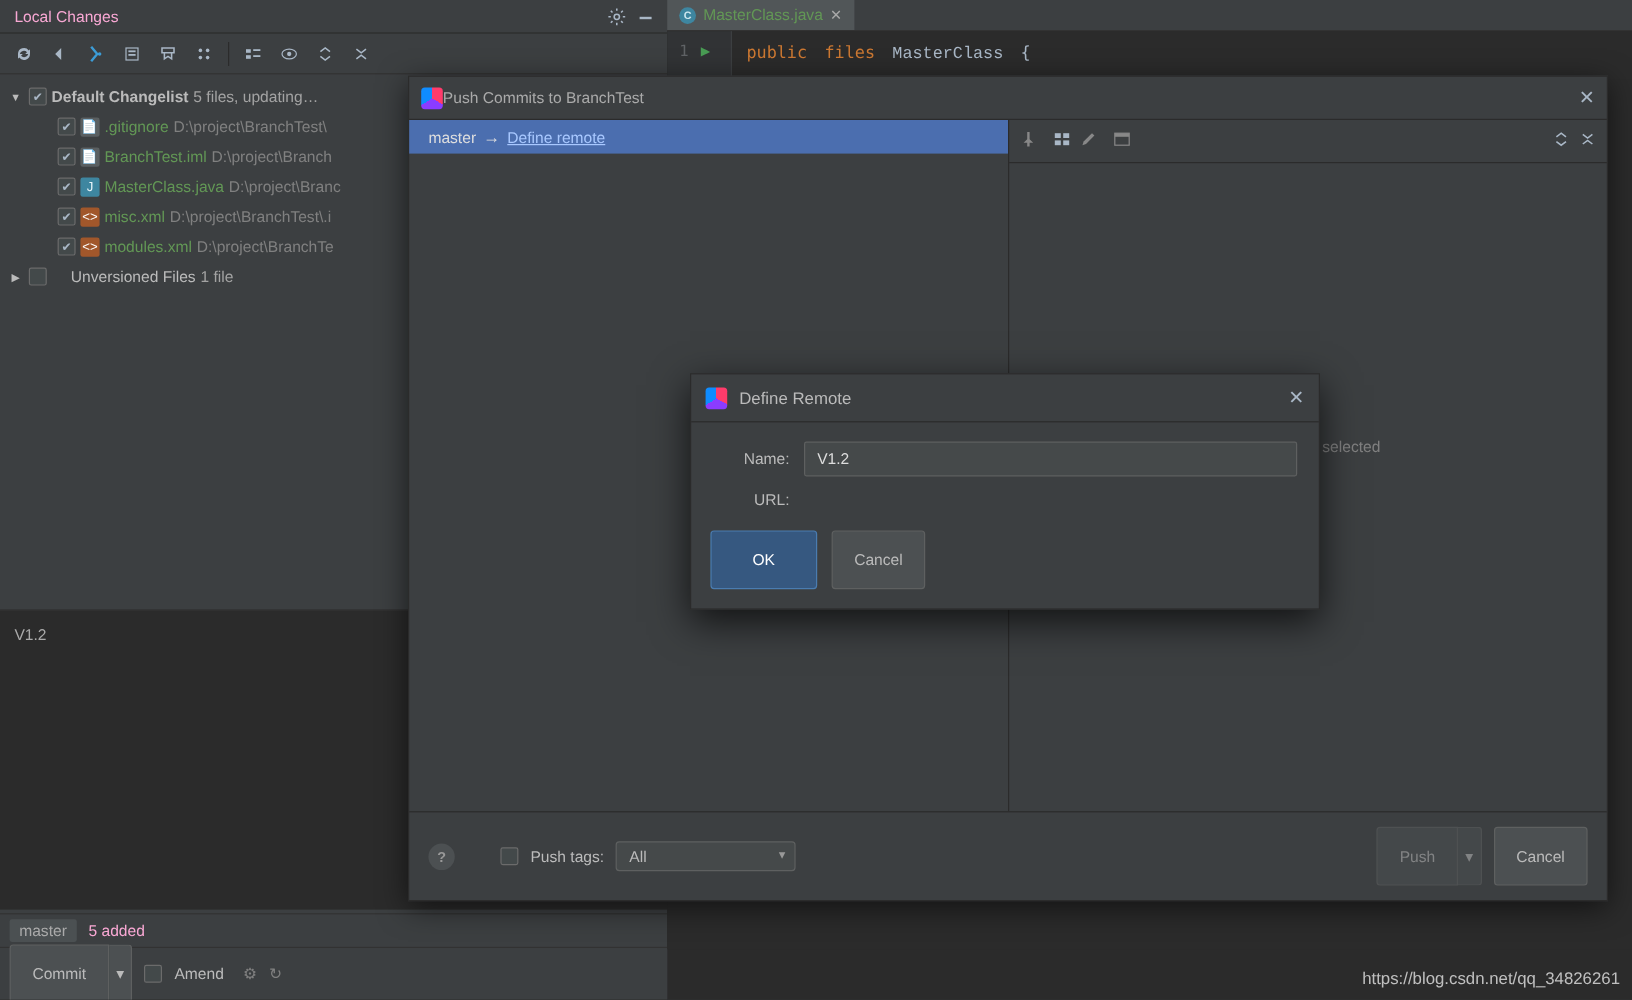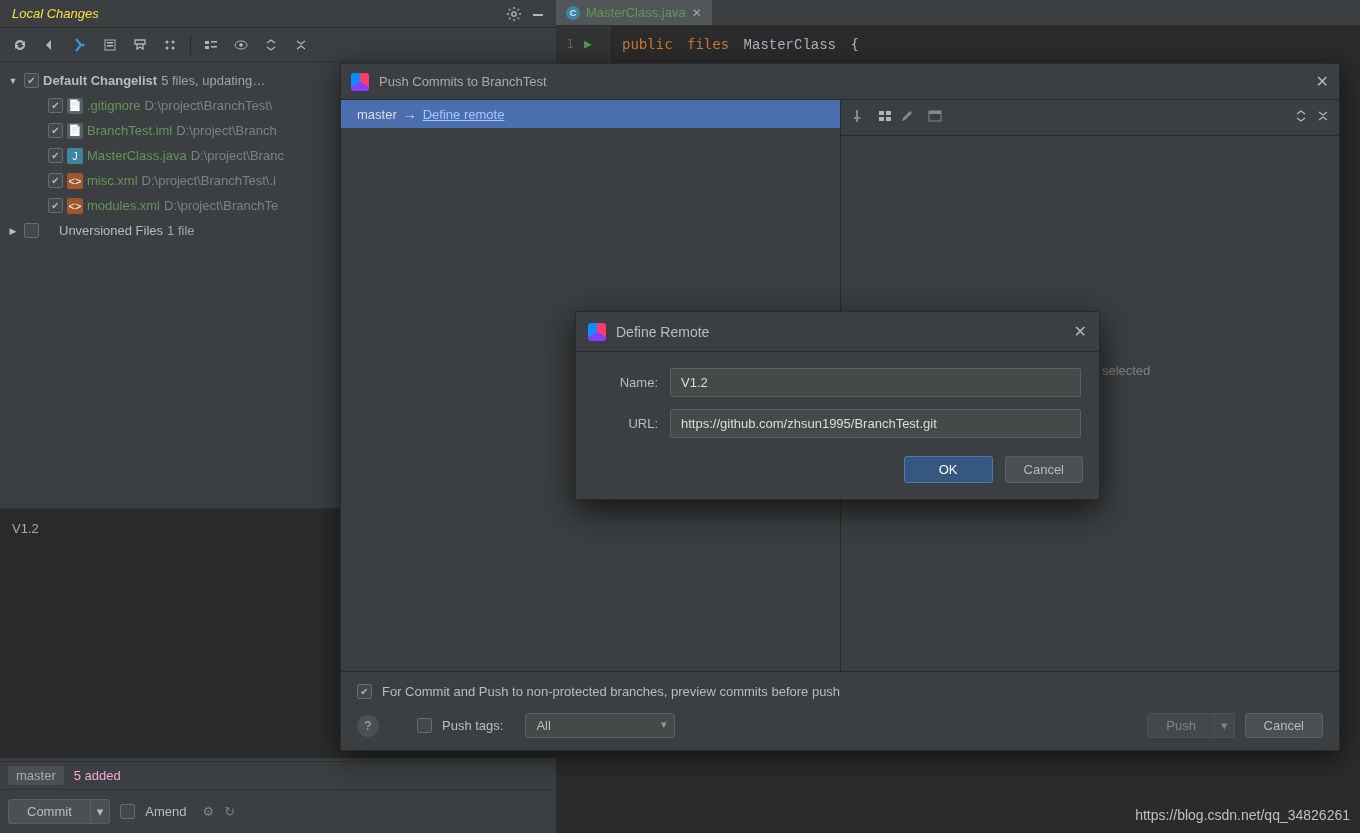--- a/index.html
+++ b/index.html
@@ -2,21 +2,21 @@
 <html><head>
 <meta charset="utf-8">
 <style>
   * { box-sizing: border-box; margin: 0; padding: 0; }
   html, body { width: 1360px; height: 833px; overflow: hidden; font-family: "Segoe UI", Arial, sans-serif; font-size: 13px; background: #2b2b2b; color: #bbbbbb; }
   body { position: relative; }
 
   
   .left-panel { position: absolute; left: 0; top: 0; width: 556px; height: 833px; background: #3c3f41; display: flex; flex-direction: column; }
   .lc-header { height: 28px; display: flex; align-items: center; padding: 0 6px 0 12px; border-bottom: 1px solid #2b2b2b; }
-  .lc-header .title { flex: 1; font-size: 13px; color: #fde047; font-style: italic; }
+  .lc-header .title { flex: 1; font-size: 13px; color: #f9a8d4; }
   .lc-header .icon-btn { width: 24px; height: 24px; display: inline-flex; align-items: center; justify-content: center; color: #a9b7c6; cursor: pointer; }
 
   .lc-toolbar { height: 34px; display: flex; align-items: center; padding: 0 6px; gap: 2px; border-bottom: 1px solid #323232; }
   .lc-toolbar .tb-btn { width: 28px; height: 28px; display: inline-flex; align-items: center; justify-content: center; color: #a9b7c6; cursor: pointer; border-radius: 3px; }
   .lc-toolbar .sep { width: 1px; height: 20px; background: #2b2b2b; margin: 0 4px; }
 
   .changes-tree { flex: 0 0 auto; padding: 6px 0; font-size: 13px; }
   .tree-row { display: flex; align-items: center; height: 25px; padding-left: 6px; gap: 4px; white-space: nowrap; overflow: hidden; }
   .tree-row.child { padding-left: 48px; }
   .tree-row .arrow { width: 14px; display: inline-flex; justify-content: center; color: #bbb; font-size: 9px; }
@@ -27,21 +27,21 @@
   .file-path { color: #808080; }
   .bold { font-weight: bold; color: #bbb; }
   .muted { color: #a3a3a3; }
 
   .commit-msg-area { position: absolute; left: 0; top: 508px; right: 0; height: 250px; background: #2b2b2b; border-top: 1px solid #323232; padding: 12px; color: #aaa; }
   .left-bottom { position: absolute; left: 0; bottom: 0; width: 556px; background: #3c3f41; }
   .status-row { height: 28px; display: flex; align-items: center; padding: 0 8px; gap: 10px; border-top: 1px solid #323232; }
   .branch-chip { background: #4b5052; padding: 2px 8px; border-radius: 2px; color: #aaa; }
   .added-text { color: #f9a8d4; }
   .commit-row { height: 44px; display: flex; align-items: center; padding: 0 8px; gap: 10px; border-top: 1px solid #323232; }
-  .btn { background: #4c5052; border: 1px solid #5e6060; color: #bbb; border-radius: 3px; padding: 4px 18px; cursor: pointer; font-size: 13px; }
+  .btn { background: #4c5052; border: 1px solid #5e6060; color: #bbb; border-radius: 3px; padding: 16px 18px; cursor: pointer; font-size: 13px; }
   .btn-split { display: inline-flex; }
   .btn-split .main { border-top-right-radius: 0; border-bottom-right-radius: 0; }
   .btn-split .drop { border-top-left-radius: 0; border-bottom-left-radius: 0; border-left: none; padding: 4px 6px; }
   .small-ico { color: #808080; }
 
   
   .editor-tabs { position: absolute; left: 556px; top: 0; right: 0; height: 26px; background: #3c3f41; display: flex; align-items: stretch; border-bottom: 1px solid #323232; }
   .ed-tab { display: inline-flex; align-items: center; gap: 6px; padding: 0 10px; background: #515658; color: #629755; font-size: 13px; }
   .ed-tab .close-x { color: #a9a9a9; cursor: pointer; font-size: 12px; }
   .class-ico { width: 14px; height: 14px; border-radius: 50%; background: #3e86a0; color: #cfe8f0; font-size: 9px; font-weight: bold; display: inline-flex; align-items: center; justify-content: center; }
@@ -51,52 +51,52 @@
   .gutter .ln { position: absolute; left: 10px; top: 10px; }
   .gutter .run { position: absolute; left: 28px; top: 10px; color: #499c54; }
   .code { position: absolute; left: 66px; top: 10px; font-family: Consolas, monospace; font-size: 14px; }
   .kw { color: #cc7832; }
   .plain { color: #a9b7c6; }
 
   .right-bottom-dark { position: absolute; left: 556px; top: 66px; right: 0; bottom: 42px; background: #2b2b2b; }
 
   
   .push-dialog { position: absolute; left: 340px; top: 63px; width: 1000px; height: 688px; background: #3c3f41; border: 1px solid #2b2b2b; box-shadow: 0 6px 24px rgba(0,0,0,.6); display: flex; flex-direction: column; }
-  .push-titlebar { height: 36px; display: flex; align-items: center; padding: 0 10px; gap: 10px; border-bottom: 1px solid #2b2b2b; }
+  .push-titlebar { height: 36px; display: flex; align-items: center; padding: 0 10px; border-bottom: 1px solid #2b2b2b; }
   .ij-logo { width: 18px; height: 18px; background: conic-gradient(#ff3b6b 0 33%, #8b3cff 33% 66%, #0f8cff 66% 100%); border-radius: 3px; display: inline-block; }
   .push-titlebar .t { flex: 1; color: #aaa; font-size: 13px; }
   .push-titlebar .x { color: #a9b7c6; font-size: 16px; cursor: pointer; width: 24px; text-align: right; }
   .push-body { flex: 1; display: flex; min-height: 0; }
   .push-left { width: 500px; border-right: 1px solid #2b2b2b; display: flex; flex-direction: column; }
   .branch-row { background: #4b6eaf; color: #dedede; padding: 6px 16px; display: flex; align-items: center; gap: 6px; font-size: 13px; }
   .branch-row .arrow-r { font-size: 14px; }
   .branch-row a { color: #a8c8ff; text-decoration: underline; }
   .push-right { flex: 1; position: relative; }
   .push-right-toolbar { height: 36px; display: flex; align-items: center; padding: 0 8px; gap: 6px; border-bottom: 1px solid #2b2b2b; }
   .push-right-toolbar .flex-spacer { flex: 1; }
   .push-right .empty { position: absolute; left: 0; right: 0; top: 46%; text-align: center; color: #808080; font-size: 13px; }
 
   .push-footer { border-top: 1px solid #2b2b2b; padding: 12px 16px; display: flex; flex-direction: column; gap: 14px; }
   .preview-row { display: flex; align-items: center; gap: 10px; }
   .footer-actions { display: flex; align-items: center; gap: 10px; }
   .footer-actions .spacer { flex: 1; }
   .help-ico { width: 22px; height: 22px; border-radius: 50%; background: #4c5052; display: inline-flex; align-items: center; justify-content: center; color: #999; font-weight: bold; font-size: 12px; }
-  .select { background: #45494a; border: 1px solid #5e6060; border-radius: 3px; color: #bbb; padding: 4px 24px 4px 10px; position: relative; cursor: pointer; min-width: 150px; margin-left: 12px; }
+  .select { background: #45494a; border: 1px solid #5e6060; border-radius: 3px; color: #bbb; padding: 4px 24px 4px 10px; position: relative; cursor: pointer; min-width: 150px; }
   .select::after { content: "▾"; position: absolute; right: 8px; top: 4px; color: #999; font-size: 11px; }
   .btn-disabled { opacity: .55; }
 
   
   .remote-modal { position: absolute; left: 575px; top: 311px; width: 525px; background: #3c3f41; border: 1px solid #2b2b2b; box-shadow: 0 10px 30px rgba(0,0,0,.7); }
   .remote-title { height: 40px; display: flex; align-items: center; padding: 0 12px; gap: 10px; border-bottom: 1px solid #2b2b2b; }
   .remote-title .t { flex: 1; color: #bbb; font-size: 14px; }
   .remote-title .x { color: #a9b7c6; font-size: 16px; cursor: pointer; }
   .form { padding: 16px 18px 10px; display: grid; grid-template-columns: 64px 1fr; gap: 12px 12px; align-items: center; }
   .form label { text-align: right; color: #bbb; font-size: 13px; }
   .input { background: #45494a; border: 1px solid #5e6060; color: #ddd; border-radius: 2px; padding: 6px 10px; font-size: 13px; width: 100%; outline: none; }
-  .modal-actions { display: flex; justify-content: flex-end; gap: 12px; padding: 8px 16px 16px; }
+  .modal-actions { display: flex; gap: 12px; padding: 8px 16px 16px; }
   .btn-ok { background: #365880; border: 1px solid #4a7cb0; color: #fff; padding: 5px 34px; }
 
   
   .watermark { position: absolute; right: 10px; bottom: 10px; color: #d0d0d0; font-size: 14px; opacity: .9; }
 
   svg { width: 16px; height: 16px; }
 </style>
 </head>
 <body>
 
@@ -308,24 +308,20 @@
               <path d="M4 6l4-3 4 3M4 10l4 3 4-3" stroke="#a9b7c6" fill="none" stroke-width="1.3"></path>
             </svg></div>
         <div class="tb-btn"><svg viewBox="0 0 16 16">
               <path d="M4 4l4 3 4-3M4 12l4-3 4 3" stroke="#a9b7c6" fill="none" stroke-width="1.3"></path>
             </svg></div>
       </div>
       <div class="empty">No commits selected</div>
     </div>
   </div>
   <div class="push-footer">
-    <div class="preview-row">
-      <span class="chk on"></span>
-      <span>For Commit and Push to non-protected branches, preview commits before push</span>
-    </div>
     <div class="footer-actions">
       <span class="help-ico">?</span>
       <span style="width:18px;"></span>
       <span class="chk"></span>
       <span>Push tags:</span>
       <span class="select"><span>All</span></span>
       <span class="spacer"></span>
       <span class="btn-split">
         <button class="btn main btn-disabled">Push</button>
         <button class="btn drop btn-disabled">▾</button>
@@ -338,21 +334,20 @@
 <div class="remote-modal">
   <div class="remote-title">
     <span class="ij-logo"></span>
     <span class="t">Define Remote</span>
     <span class="x">✕</span>
   </div>
   <div class="form">
     <label>Name:</label>
     <input class="input" value="V1.2" style="">
     <label>URL:</label>
-    <input class="input" value="https://github.com/zhsun1995/BranchTest.git" style="">
   </div>
   <div class="modal-actions">
     <button class="btn btn-ok">OK</button>
     <button class="btn">Cancel</button>
   </div>
 </div>
 
 <div class="watermark">https://blog.csdn.net/qq_34826261</div>
 
 </body></html>

